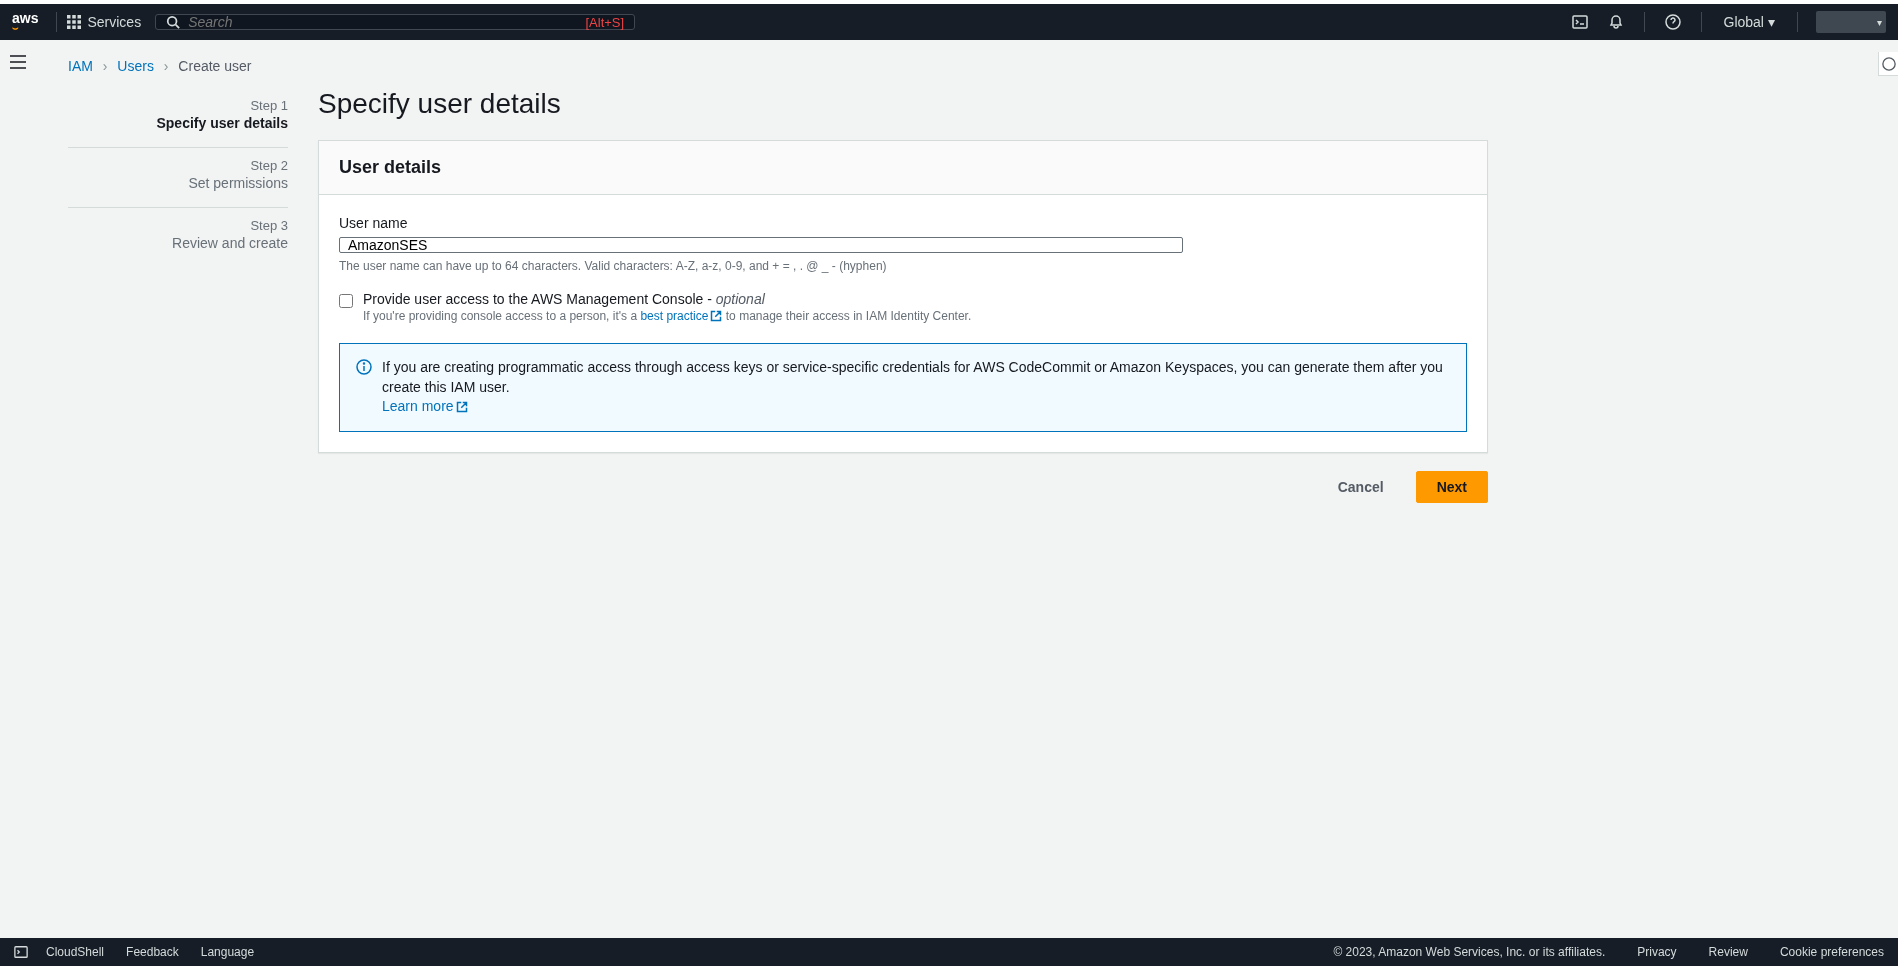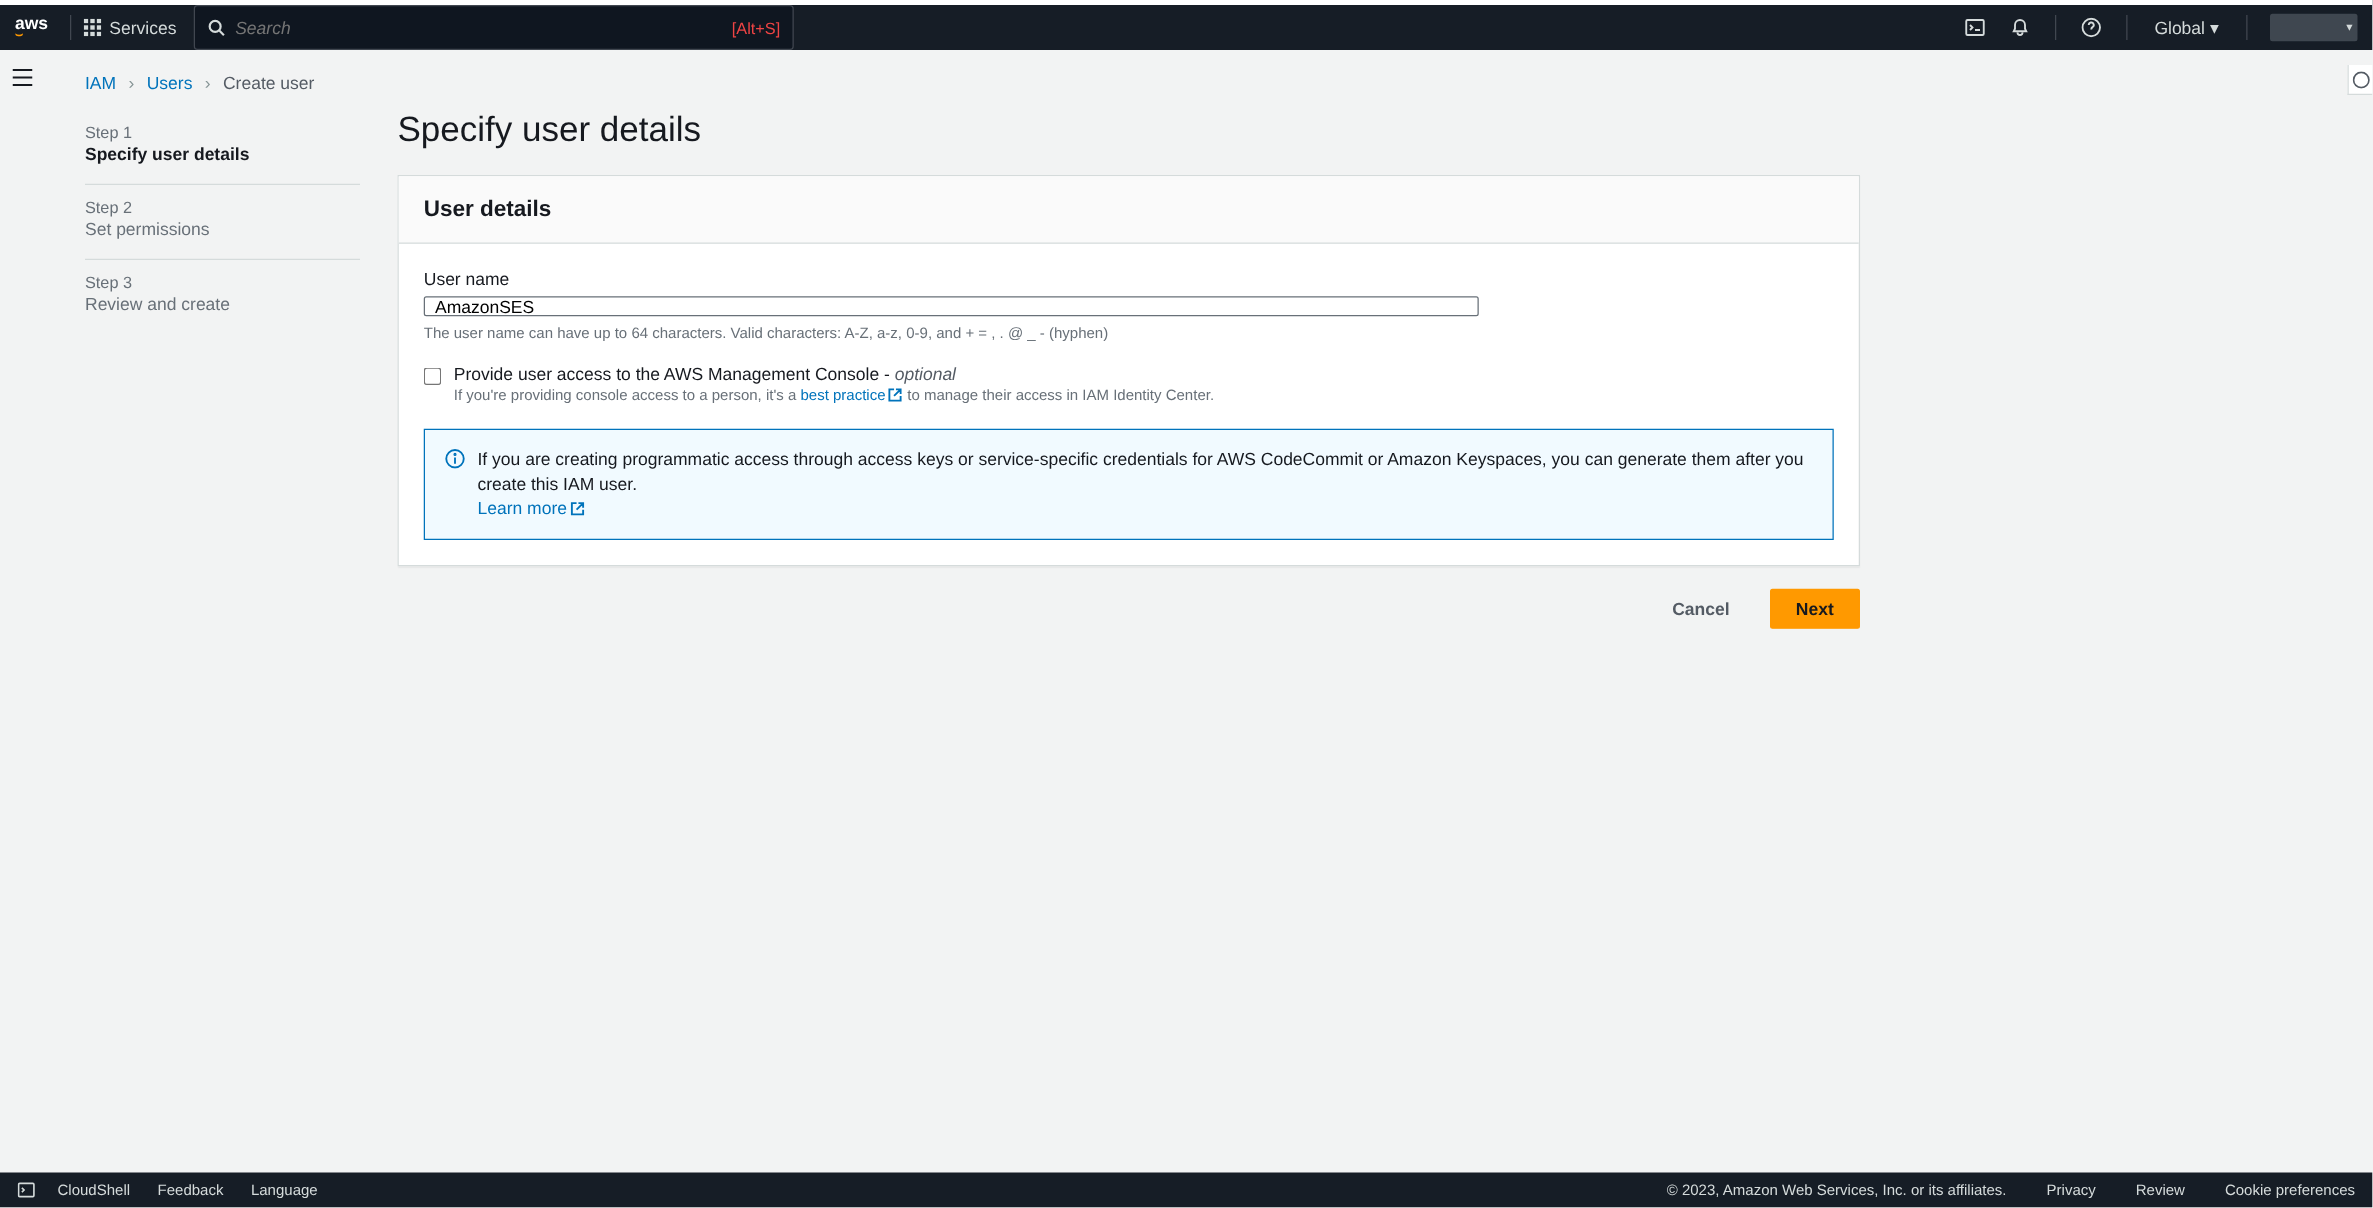--- a/index.html
+++ b/index.html
@@ -40,21 +40,21 @@
   display: flex; align-items: center; color: #d5dbdb; gap: 6px; cursor: pointer;
 }
 .services-grid {
   display: inline-block; width: 14px; height: 14px;
 }
 .search-box {
   margin-left: 14px;
   background: #0f1620;
   border: 1px solid #414750;
   border-radius: 3px;
-  height: 36px;
+  height: 16px;
   width: 480px;
   display: flex;
   align-items: center;
   padding: 0 10px;
   position: relative;
 }
 .search-box input {
   background: transparent; border: none; color: #d5dbdb; flex: 1;
   font-style: italic; font-size: 14px; outline: none; margin-left: 8px;
 }
@@ -97,20 +97,21 @@
   padding-left: 38px;
 }
 
 .steps-col {
   width: 250px;
   padding-right: 30px;
 }
 .step-item {
   padding: 10px 0 16px 0;
   border-bottom: 1px solid #d5dbdb;
+  text-align: right;
 }
 .step-item:last-child { border-bottom: none; }
 .step-num { color: #687078; font-size: 13px; margin-bottom: 2px; }
 .step-label { color: #687078; font-size: 14px; }
 .step-item.active .step-label { color: #16191f; font-weight: 700; }
 
 .form-col {
   flex: 1;
   max-width: 1170px;
 }

